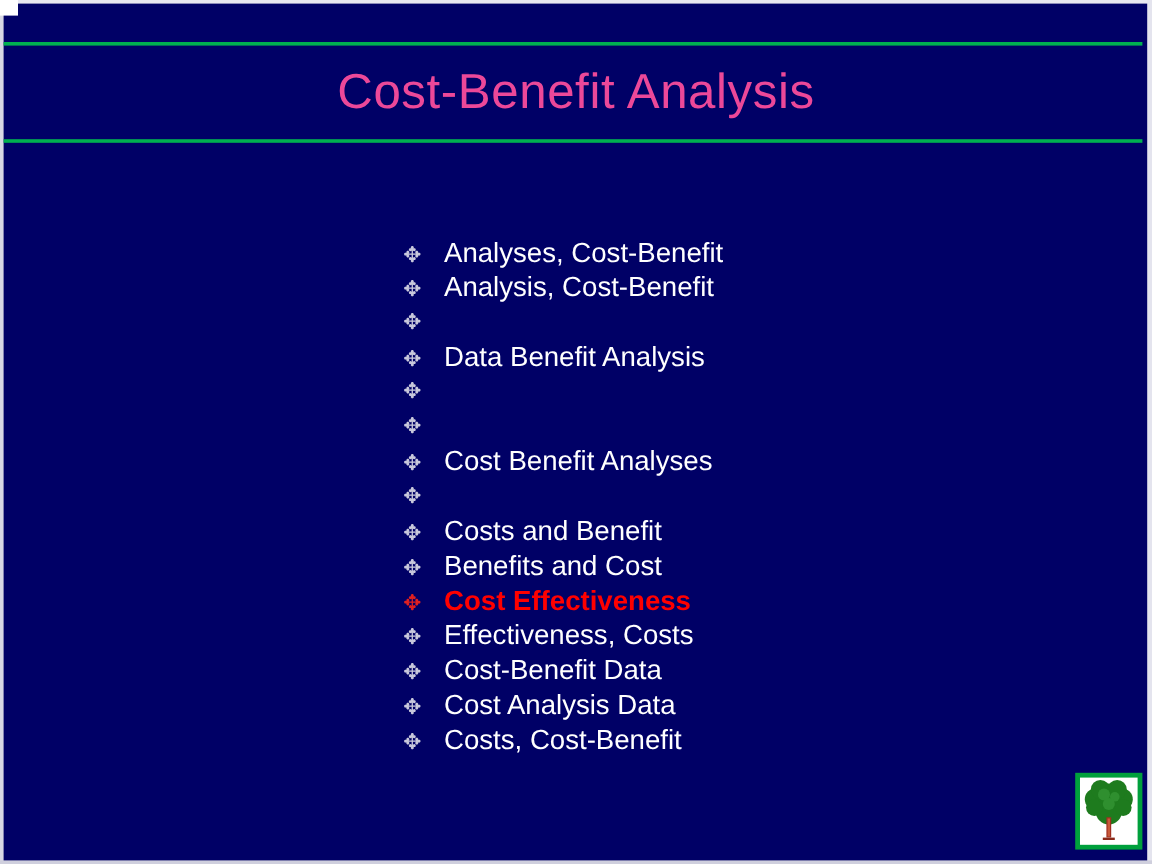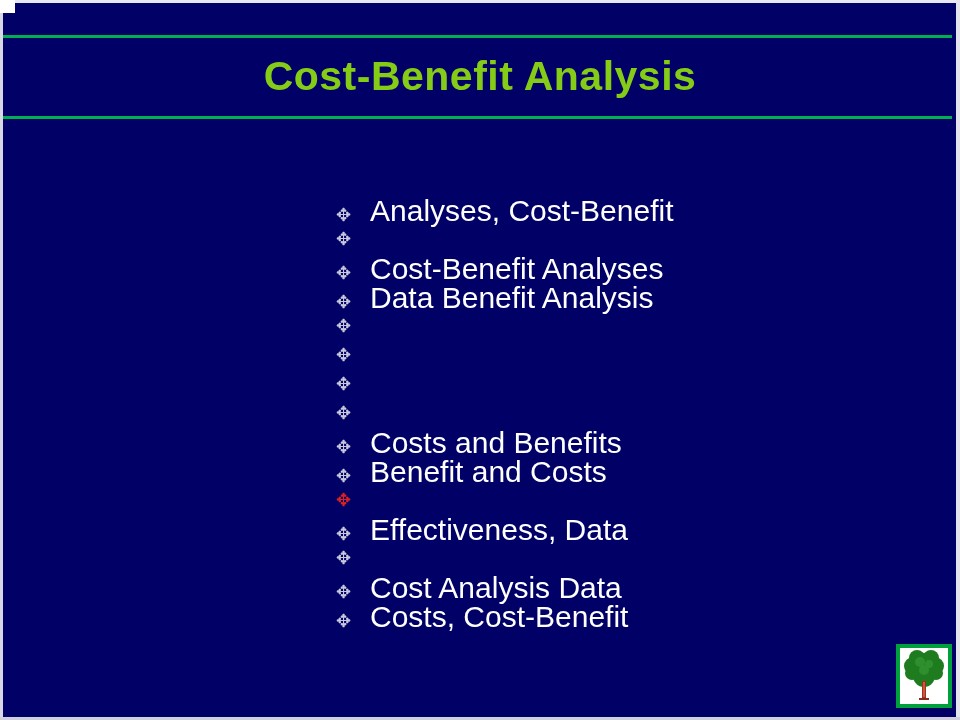--- a/index.html
+++ b/index.html
@@ -61,23 +61,23 @@
   .rule-top { top: 35px; }
   .rule-bottom { top: 116px; }
 
   
   .title {
     position: absolute;
     left: 0;
     top: 50px;
     width: 960px;
     text-align: center;
-    color: #84cc16;
+    color: #ec4899;
     font-size: 41px;
-    font-weight: bold;
+    font-weight: normal;
     letter-spacing: 0.5px;
     line-height: 52px;
     white-space: nowrap;
   }
 
   
   .body-list {
     position: absolute;
     left: 336px;
     top: 196px;
@@ -92,21 +92,21 @@
     width: 34px;
     flex: 0 0 34px;
     color: #c8c8dc;
     font-size: 18px;
     line-height: 29px;
     text-align: left;
     user-select: none;
   }
   .bullet-text {
     color: #ffffff;
-    font-size: 30px;
+    font-size: 23px;
     line-height: 29px;
     white-space: nowrap;
   }
   .bullet-row.accent .bullet-glyph { color: #e02020; }
   .bullet-row.accent .bullet-text {
     color: #ff0000;
     font-weight: bold;
   }
 
   
@@ -145,58 +145,61 @@
 
   <div class="title">Cost-Benefit Analysis</div>
 
   <div class="body-list">
       <div class="bullet-row">
         <span class="bullet-glyph">✥</span>
         <span class="bullet-text">Analyses, Cost-Benefit</span>
       </div>
       <div class="bullet-row">
         <span class="bullet-glyph">✥</span>
-      </div>
-      <div class="bullet-row">
-        <span class="bullet-glyph">✥</span>
-        <span class="bullet-text">Cost-Benefit Analyses</span>
+        <span class="bullet-text">Analysis, Cost-Benefit</span>
+      </div>
+      <div class="bullet-row">
+        <span class="bullet-glyph">✥</span>
       </div>
       <div class="bullet-row">
         <span class="bullet-glyph">✥</span>
         <span class="bullet-text">Data Benefit Analysis</span>
       </div>
       <div class="bullet-row">
         <span class="bullet-glyph">✥</span>
       </div>
       <div class="bullet-row">
         <span class="bullet-glyph">✥</span>
       </div>
       <div class="bullet-row">
         <span class="bullet-glyph">✥</span>
-      </div>
-      <div class="bullet-row">
-        <span class="bullet-glyph">✥</span>
-      </div>
-      <div class="bullet-row">
-        <span class="bullet-glyph">✥</span>
-        <span class="bullet-text">Costs and Benefits</span>
-      </div>
-      <div class="bullet-row">
-        <span class="bullet-glyph">✥</span>
-        <span class="bullet-text">Benefit and Costs</span>
+        <span class="bullet-text">Cost Benefit Analyses</span>
+      </div>
+      <div class="bullet-row">
+        <span class="bullet-glyph">✥</span>
+      </div>
+      <div class="bullet-row">
+        <span class="bullet-glyph">✥</span>
+        <span class="bullet-text">Costs and Benefit</span>
+      </div>
+      <div class="bullet-row">
+        <span class="bullet-glyph">✥</span>
+        <span class="bullet-text">Benefits and Cost</span>
       </div>
       <div class="bullet-row accent">
         <span class="bullet-glyph">✥</span>
-      </div>
-      <div class="bullet-row">
-        <span class="bullet-glyph">✥</span>
-        <span class="bullet-text">Effectiveness, Data</span>
-      </div>
-      <div class="bullet-row">
-        <span class="bullet-glyph">✥</span>
+        <span class="bullet-text">Cost Effectiveness</span>
+      </div>
+      <div class="bullet-row">
+        <span class="bullet-glyph">✥</span>
+        <span class="bullet-text">Effectiveness, Costs</span>
+      </div>
+      <div class="bullet-row">
+        <span class="bullet-glyph">✥</span>
+        <span class="bullet-text">Cost-Benefit Data</span>
       </div>
       <div class="bullet-row">
         <span class="bullet-glyph">✥</span>
         <span class="bullet-text">Cost Analysis Data</span>
       </div>
       <div class="bullet-row">
         <span class="bullet-glyph">✥</span>
         <span class="bullet-text">Costs, Cost-Benefit</span>
       </div>
     </div>

